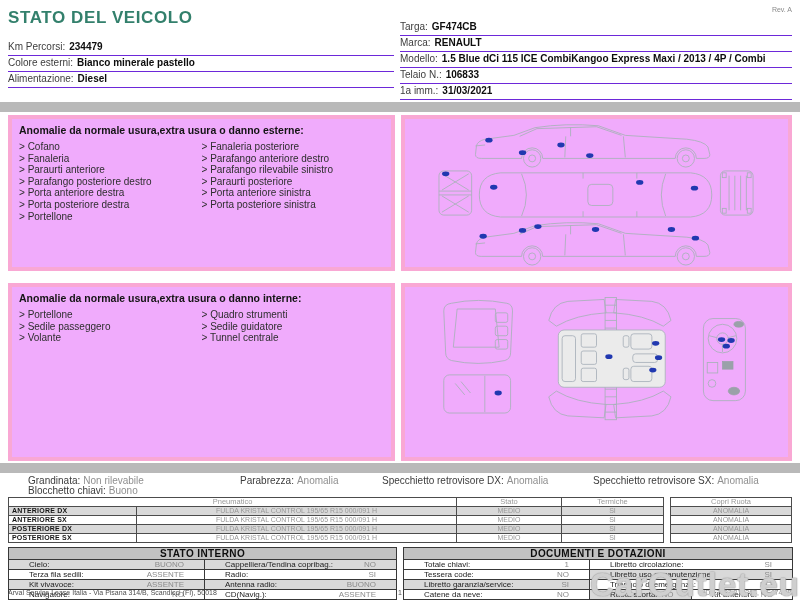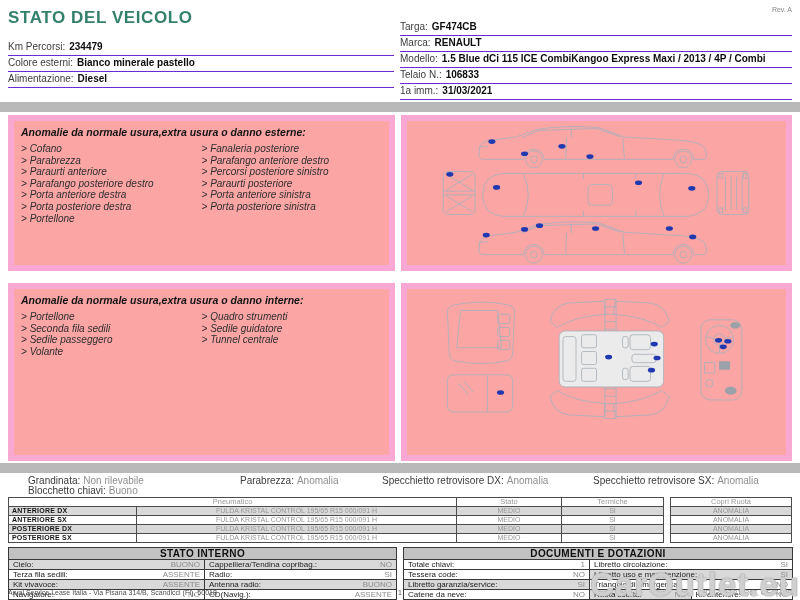--- a/index.html
+++ b/index.html
@@ -16,21 +16,21 @@
   .doc-title { font-size:17px; font-weight:bold; letter-spacing:0.6px; color:#33806c; margin:2px 0 12px 0; }
   .kv { font-size:10px; border-bottom:1px solid #6d28d9; padding:1px 0 2px 0; line-height:12px; }
   .kv .k { color:#3d3d3d; margin-right:4px; }
   .kv .v { font-weight:bold; color:#0d0d0d; }
   .rev { text-align:right; font-size:7px; color:#8a8a8a; height:16px; padding-top:2px; }
   
   .bar { height:10px; background:#b9b9b9; margin:2px -8px 0 -8px; }
   
   .panels { display:flex; gap:6px; margin-top:3px; }
   .panels.second { margin-top:12px; }
-  .panel { border:6px solid #f9a8d4; background:#fca5a5;font-style:italic; }
+  .panel { border:4px solid #f9a8d4; background:#f0abfc; }
   .list-panel { width:387px; padding:4px 7px; }
   .diagram-panel { width:391px; padding:1px; }
   .panels.first .panel { height:156px; }
   .panels.second .panel { height:178px; }
   .panel-heading { font-size:10.5px; font-weight:bold; color:#141414; margin:1px 0 5px 0; }
   .anomaly-cols { display:flex; }
   .anomaly-cols ul { list-style:none; width:50%; font-size:10px; color:#2e2e2e; }
   .anomaly-cols li { line-height:11.6px; white-space:nowrap; }
   .anomaly-cols li::before { content:"> "; }
   .diagram-panel svg { width:100%; height:100%; display:block; }
@@ -60,21 +60,21 @@
   .bt-wrap { display:flex; gap:6px; margin-top:4px; }
   .bt { }
   .bt-head {
     background:#c2c2c2; border:1px solid #383838; text-align:center;
     font-size:10px; font-weight:bold; letter-spacing:0.4px;
     height:13px; line-height:12px; color:#0e0e0e;
   }
   .btrow { display:flex; margin-top:-1px; }
   .bcell {
     border:1px solid #383838; display:flex; justify-content:space-between;
-    padding:0 4px; font-size:8px; height:11px; line-height:10px; overflow:hidden; white-space:nowrap;
+    padding:0 20px; font-size:8px; height:11px; line-height:10px; overflow:hidden; white-space:nowrap;
   }
   .bcell + .bcell { margin-left:-1px; }
   .bcell.sh { background:#d9d9d9; }
   .bcell .k { color:#1c1c1c; }
   .bcell .v { color:#8b8b8b; padding-left:4px; }
   .si .bcell.cl { width:197px; }
   .si .bcell.cr { width:193px; }
   .doc .bcell.cl { width:187px;align-items:center; }
   .doc .bcell.cr { width:204px; }
   .doc .bcell.cs { width:102.5px; }
@@ -130,31 +130,31 @@
   </div>
 
   <div class="bar"></div>
 
   <div class="panels first">
     <div class="panel list-panel">
       <div class="panel-heading">Anomalie da normale usura,extra usura o danno esterne:</div>
       <div class="anomaly-cols">
         <ul>
           <li>Cofano</li>
-          <li>Parabrezza</li>
+          <li>Fanaleria</li>
           <li>Paraurti anteriore</li>
           <li>Parafango posteriore destro</li>
           <li>Porta anteriore destra</li>
           <li>Porta posteriore destra</li>
           <li>Portellone</li>
         </ul>
         <ul>
           <li>Fanaleria posteriore</li>
           <li>Parafango anteriore destro</li>
-          <li>Percorsi posteriore sinistro</li>
+          <li>Parafango rilevabile sinistro</li>
           <li>Paraurti posteriore</li>
           <li>Porta anteriore sinistra</li>
           <li>Porta posteriore sinistra</li>
         </ul>
       </div>
     </div>
     <div class="panel diagram-panel">
       <svg viewBox="0 0 380 152">
 
         <g class="sketch">
@@ -225,21 +225,20 @@
       </svg>
     </div>
   </div>
 
   <div class="panels second">
     <div class="panel list-panel">
       <div class="panel-heading">Anomalie da normale usura,extra usura o danno interne:</div>
       <div class="anomaly-cols">
         <ul>
           <li>Portellone</li>
-          <li>Seconda fila sedili</li>
           <li>Sedile passeggero</li>
           <li>Volante</li>
         </ul>
         <ul>
           <li>Quadro strumenti</li>
           <li>Sedile guidatore</li>
           <li>Tunnel centrale</li>
         </ul>
       </div>
     </div>

